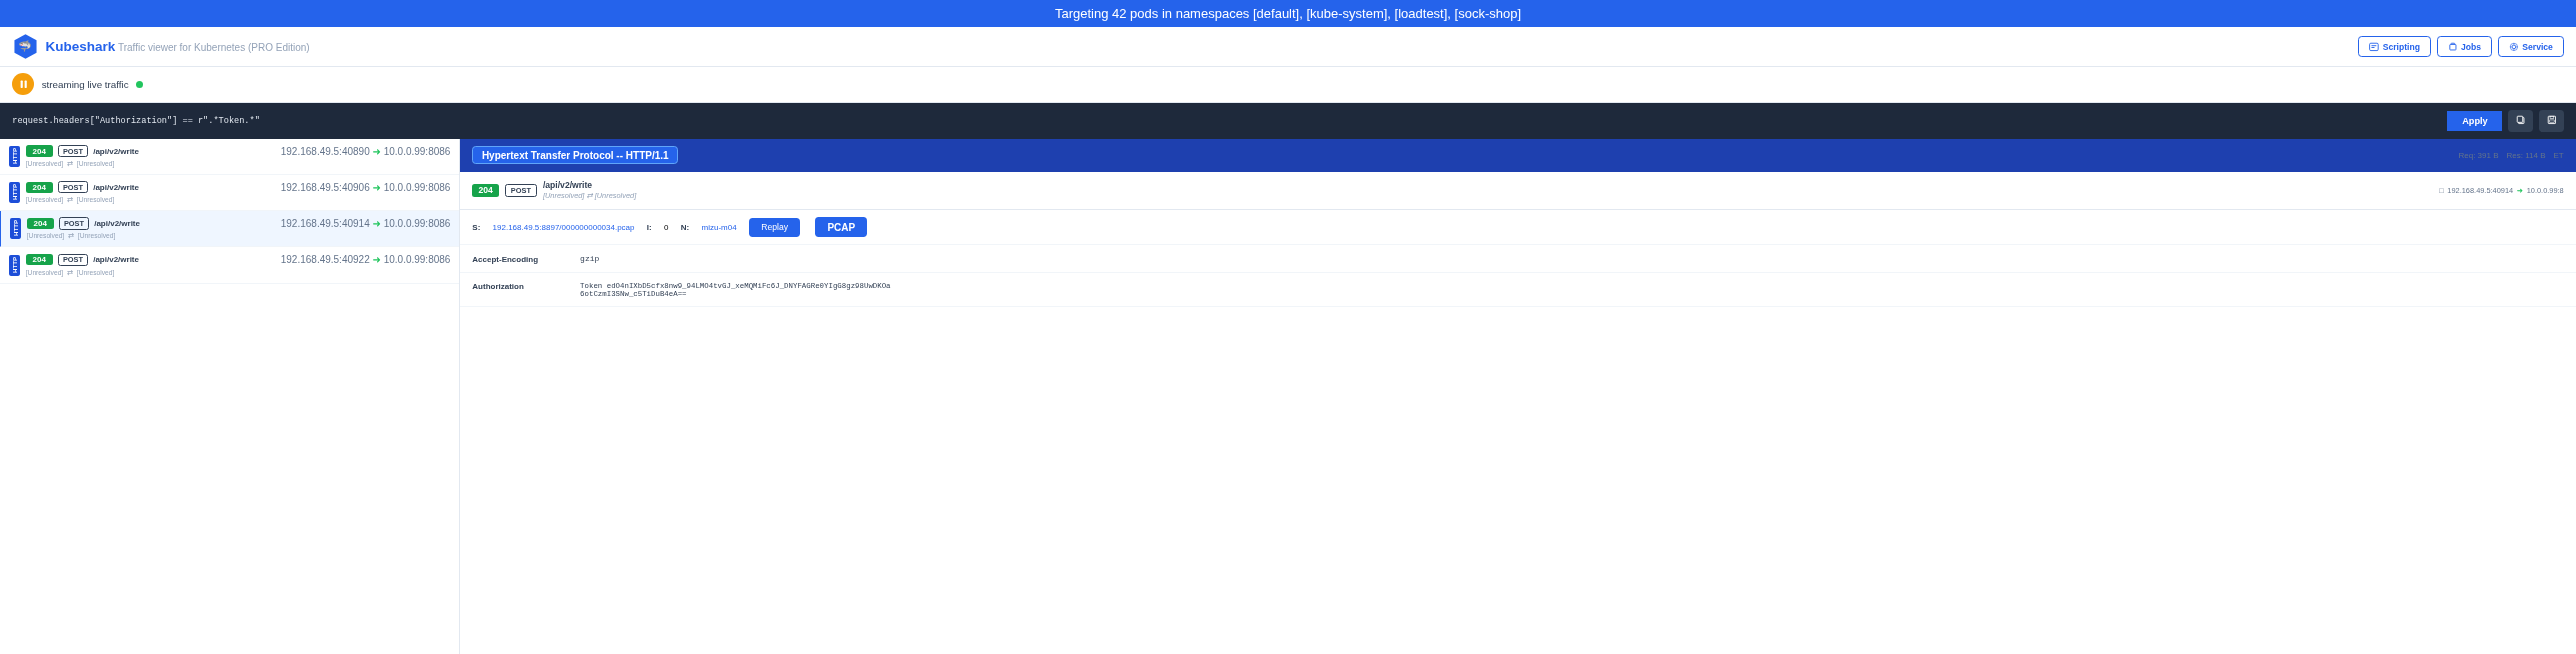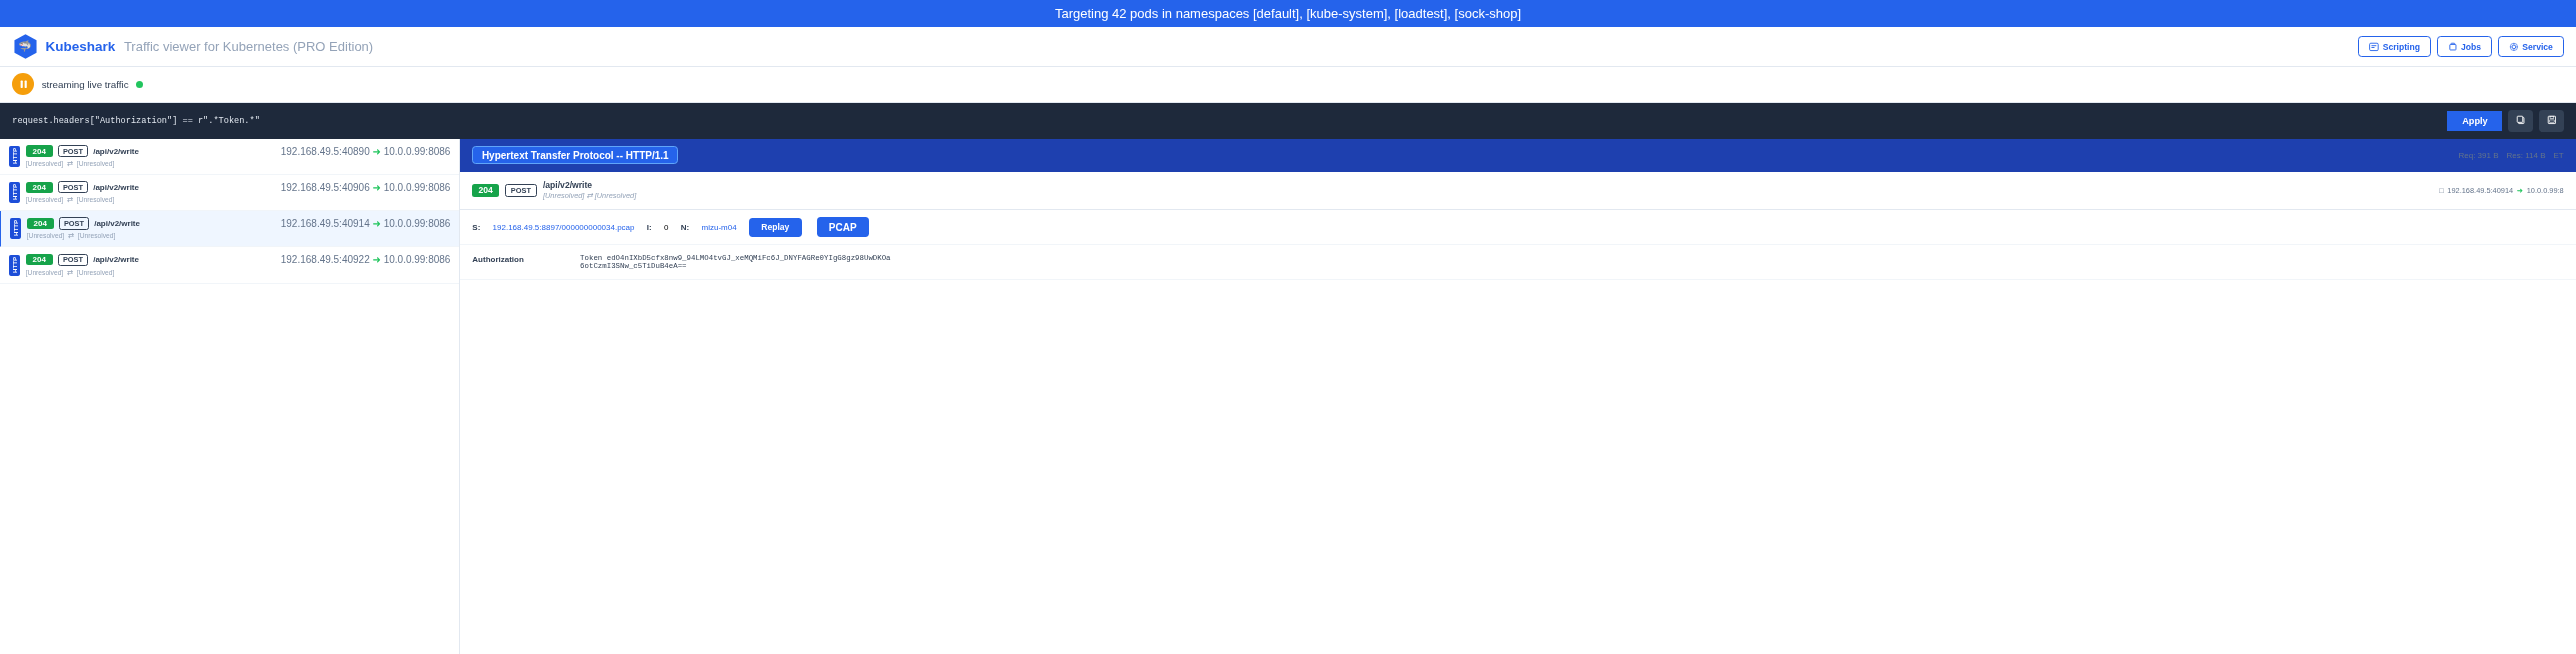--- a/index.html
+++ b/index.html
@@ -42,23 +42,23 @@
       height: 27px;
     }
 
     .logo-text {
       font-size: 13.5px;
       font-weight: 700;
       color: #2563eb;
     }
 
     .logo-sub {
-      font-size: 13px;
+      font-size: 10px;
       color: #94a3b8;
-      margin-left: 6px;
+      margin-left: 0;
     }
 
     .header-buttons {
       display: flex;
       gap: 6.1px;
     }
 
     .header-btn {
       display: flex;
       align-items: center;
@@ -321,21 +321,21 @@
     .n-label { font-weight: 700; color: #334155; }
     .n-value { color: #2563eb; }
 
     .replay-btn {
       background: #2563eb;
       color: white;
       border: none;
       border-radius: 3.7px;
       padding: 4.3px 12.3px;
       font-size: 8.6px;
-      font-weight: 700;
+      font-weight: 400;
       cursor: pointer;
     }
 
     .pcap-btn {
       background: #2563eb;
       color: white;
       border: none;
       border-radius: 3.7px;
       padding: 4.3px 12.3px;
       font-size: 10px;
@@ -558,20 +558,24 @@
       <span class="s-label">S:</span>
       <a class="s-link" href="#">192.168.49.5:8897/000000000034.pcap</a>
       <span class="i-label">I:</span>
       <span>0</span>
       <span class="n-label">N:</span>
       <span class="n-value">mizu-m04</span>
       <button class="replay-btn">Replay</button>
       <button class="pcap-btn">PCAP</button>
     </div>
 
+    <div class="detail-row">
+      <span class="detail-label">Accept-Encoding</span>
+      <span class="detail-value dark">gzip</span>
+    </div>
 
     <div class="detail-row">
       <span class="detail-label">Authorization</span>
       <span class="detail-value token">Token edO4nIXbD5cfx8nw9_94LMO4tvGJ_xeMQMiFc6J_DNYFAGRe0YIgG8gz98UwDKOa<br>6otCzmI3SNw_c5TiDuB4eA==</span>
     </div>
 
   </div>
 </div>
 
 

